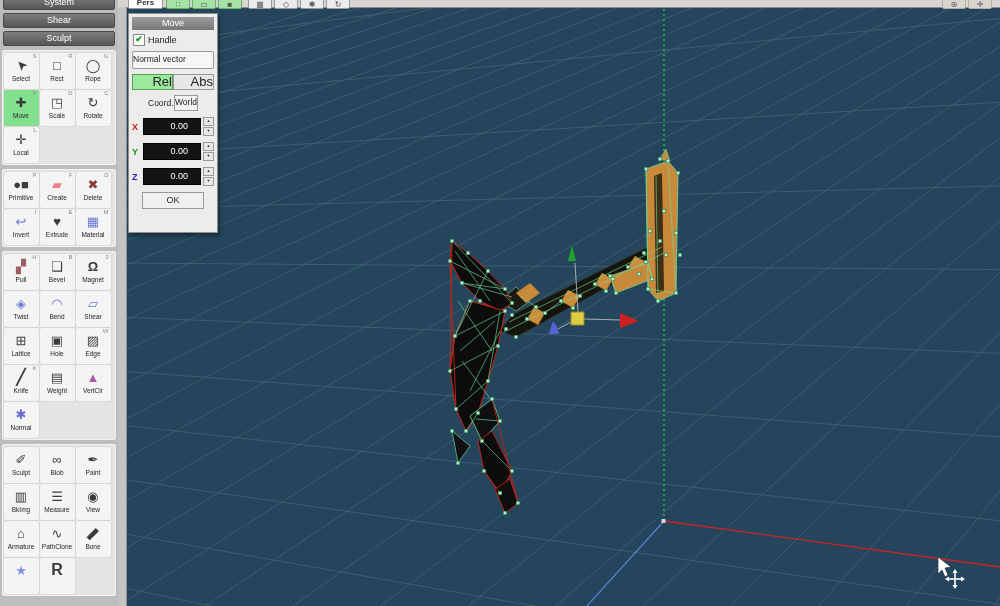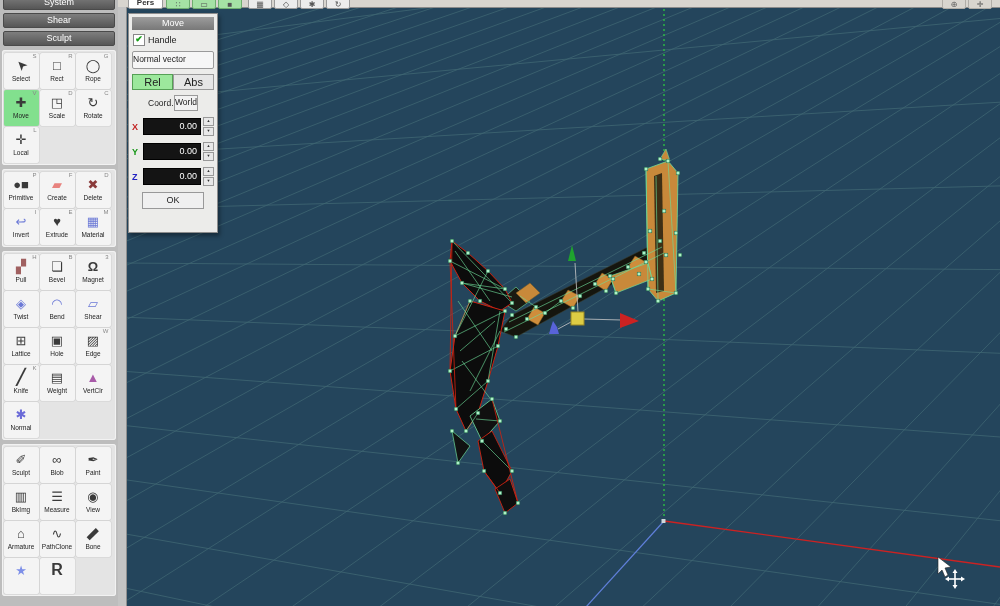--- a/index.html
+++ b/index.html
@@ -49,31 +49,31 @@
   .move-panel{position:absolute;left:128px;top:13px;width:90px;background:#ececea;border:1px solid #8d8d8d;
               box-shadow:2px 3px 4px rgba(0,0,0,.35);z-index:7;padding:3px;box-sizing:border-box;font-size:9px}
   .mp-title{height:13px;background:linear-gradient(#9c9c9c,#787878);color:#fff;text-align:center;
             line-height:13px;font-size:9px;margin-bottom:4px}
   .mp-check-row{display:flex;align-items:center;gap:3px;margin:3px 1px 5px}
   .checkbox{width:10px;height:10px;background:#fff;border:1px solid #888;color:#17a017;font-size:9px;
             line-height:9px;font-weight:bold;text-align:center}
   .mp-btn{height:16px;background:#f6f6f6;border:1px solid #9a9a9a;font-size:8.5px;text-align:left;
           line-height:15px;margin:4px 0;border-radius:2px;cursor:pointer}
   .mp-tabs{display:flex;margin:5px 0}
-  .mp-tab{flex:1;height:14px;text-align:center;line-height:14px;border:1px solid #9a9a9a;
-          background:#e6e6e6;font-size:11px;cursor:pointer}
+  .mp-tab{flex:1;height:14px;text-align:right;line-height:14px;border:1px solid #9a9a9a;
+          background:#e6e6e6;font-size:13px;cursor:pointer}
   .mp-tab.sel{background:#9ce89c;border-color:#55a055}
   .coord-row{display:flex;align-items:center;margin:5px 16px}
   .coord-label{width:30px;font-size:8.5px}
   .coord-btn{flex:1;height:14px;background:#f2f2f2;border:1px solid #9a9a9a;text-align:left;
              line-height:13px;font-size:8.5px;cursor:pointer}
   .axis-row{display:flex;align-items:center;margin:6px 0;gap:2px}
   .axis-label{width:9px;font-weight:bold;font-size:9px}
   .axis-input{flex:1;height:15px;background:#141414;color:#fff;font-size:9px;text-align:right;
-              line-height:15px;padding-right:3px;border:1px solid #000}
+              line-height:15px;padding-right:12px;border:1px solid #000}
   .spinner{width:11px;display:flex;flex-direction:column;gap:1px}
   .spin-btn{height:7px;background:#e8e8e8;border:1px solid #999;font-size:4px;line-height:5px;
             text-align:center;color:#333;cursor:pointer}
   .mp-ok{width:72%;margin:6px auto 20px;height:15px;background:#f0f0f0;border:1px solid #999;
          text-align:center;line-height:14px;font-size:9px;cursor:pointer}
 </style>
 </head>
 <body>
 
 <div class="app">

